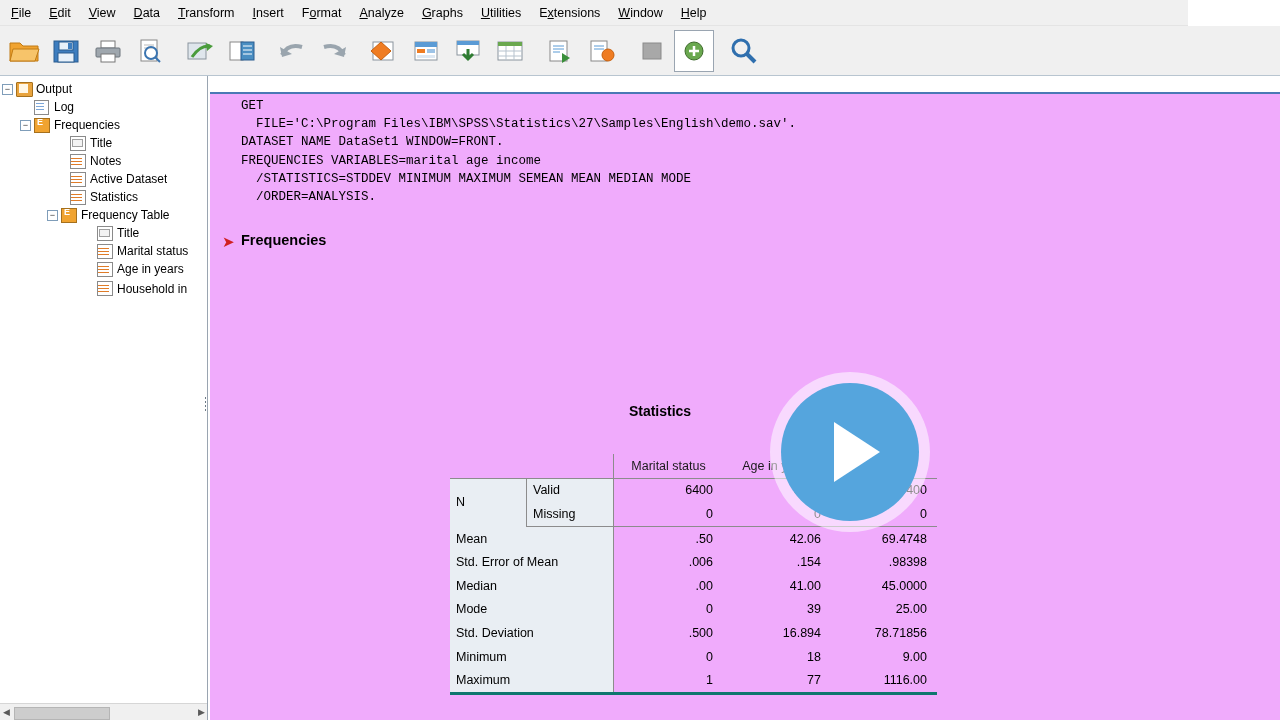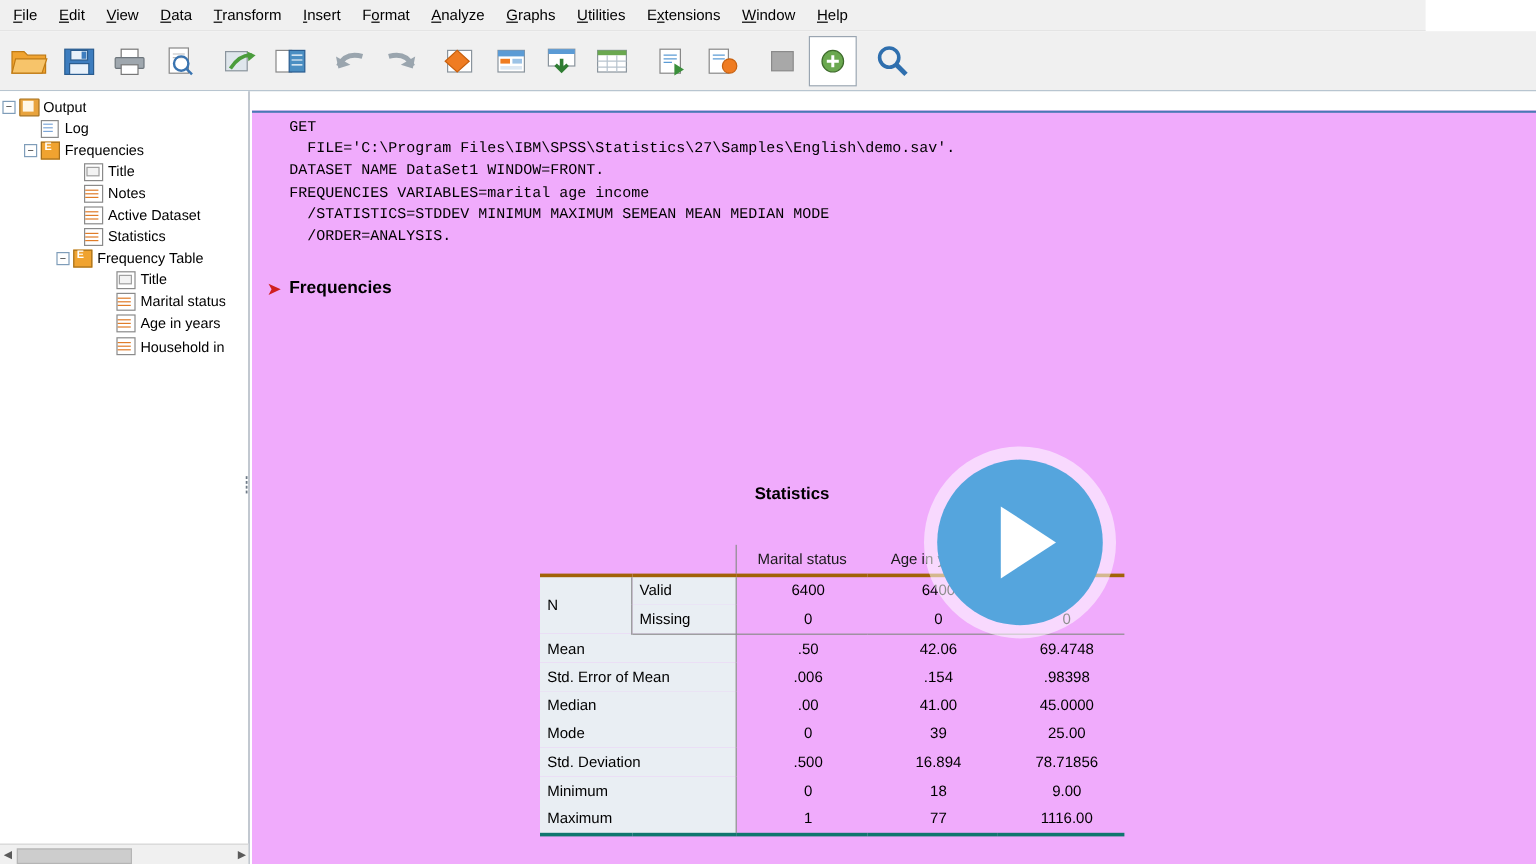--- a/index.html
+++ b/index.html
@@ -281,26 +281,26 @@
     white-space: nowrap;
   }
   .stats-table .rowlabel2 {
     background: #e9eef3;
     padding-left: 6px;
     padding-right: 10px;
     border-right: 1px solid #8c8c8c;
     white-space: nowrap;
   }
   .stats-table .val {
-    text-align: center;
+    text-align: right;
     padding-right: 10px;
     padding-left: 20px;
     white-space: nowrap;
   }
-  .stats-table tr.topline td { border-top: 3px solid #a16207; }
+  .stats-table tr.topline td { border-top: 1px solid #a16207; }
   .stats-table tr.botline td { border-bottom: 3px solid #0f766e; }
   .stats-table tr.midline td { border-bottom: 1px solid #8c8c8c; }
 
   
   .play-overlay {
     position: absolute;
     left: 560px; top: 280px;
     width: 160px; height: 160px;
     border-radius: 50%;
     background: rgba(255,255,255,0.55);

